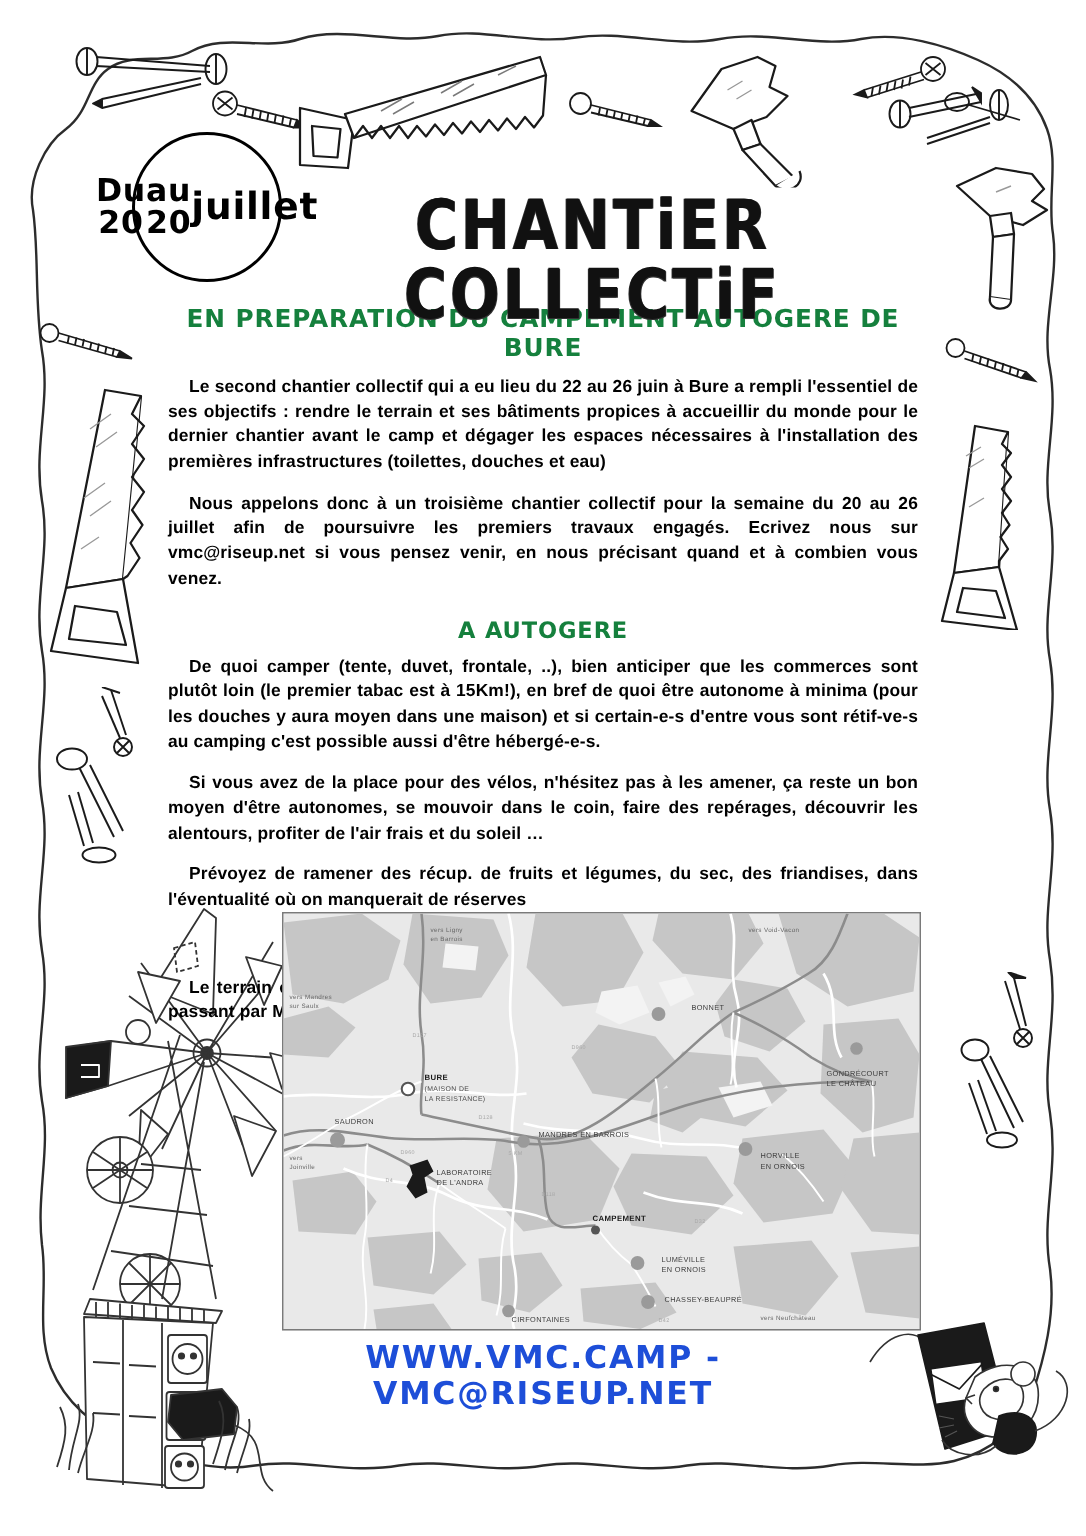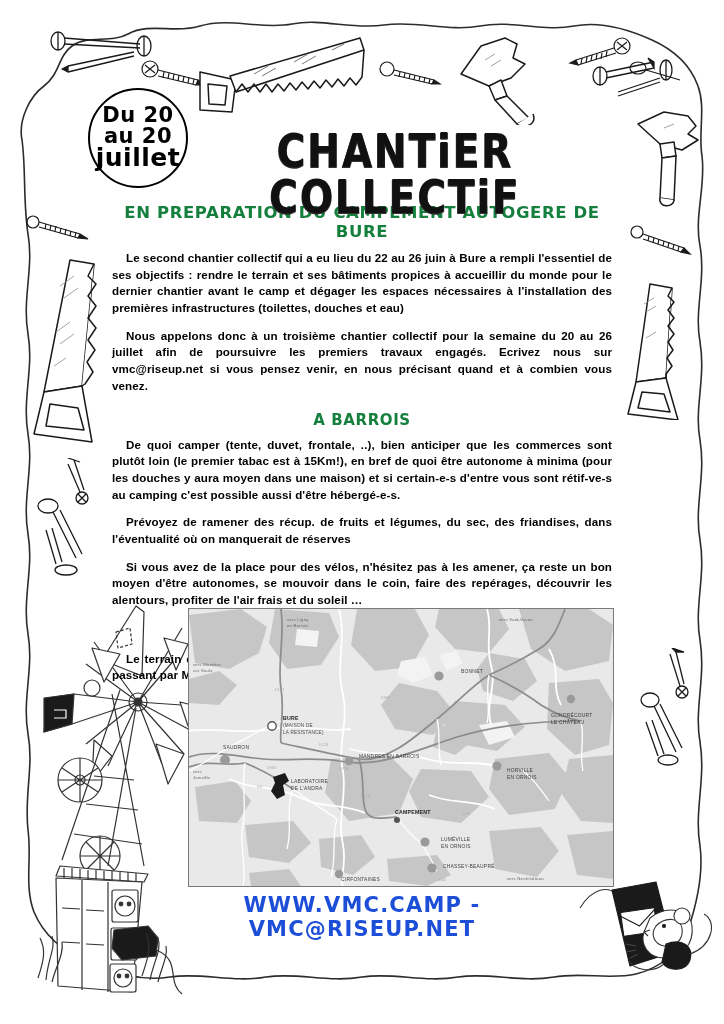--- a/index.html
+++ b/index.html
@@ -11,21 +11,21 @@
   .page{position:absolute;inset:0;background:#fff;}
 
   
   .deco{position:absolute;inset:0;pointer-events:none;}
   .deco svg{position:absolute;}
 
   
   .date-badge{
     position:absolute;left:88px;top:88px;width:96px;height:96px;
     border:2px solid #000;border-radius:50%;
-    display:flex;flex-direction:column;align-items:center;justify-content:center;
+    display:flex;align-items:center;justify-content:center;
     background:#fff;z-index:6;
   }
   .date-badge span{
     font-family:"DejaVu Sans", sans-serif;
     font-weight:bold;font-size:21px;line-height:0.98;letter-spacing:.5px;
     color:#000;display:block;text-align:center;
   }
   .date-badge .l3{font-size:25px;}
 
   
@@ -354,24 +354,24 @@
   </div>
 
   <div class="main-title">CHANTiER COLLECTiF</div>
 
   <div class="content">
 
     <h2 class="section">EN PREPARATION DU CAMPEMENT AUTOGERE DE BURE</h2>
     <p class="para indent">Le second chantier collectif qui a eu lieu du 22 au 26 juin à Bure a rempli l'essentiel de ses objectifs : rendre le terrain et ses bâtiments propices à accueillir du monde pour le dernier chantier avant le camp et dégager les espaces nécessaires à l'installation des premières infrastructures (toilettes, douches et eau)</p>
     <p class="para indent">Nous appelons donc à un troisième chantier collectif pour la semaine du 20 au 26 juillet afin de poursuivre les premiers travaux engagés. Ecrivez nous sur vmc@riseup.net si vous pensez venir, en nous précisant quand et à combien vous venez.</p>
 
-    <h2 class="section sub">A BARROIS</h2>
+    <h2 class="section sub">A AUTOGERE</h2>
     <p class="para indent">De quoi camper (tente, duvet, frontale, ..), bien anticiper que les commerces sont plutôt loin (le premier tabac est à 15Km!), en bref de quoi être autonome à minima (pour les douches y aura moyen dans une maison) et si certain-e-s d'entre vous sont rétif-ve-s au camping c'est possible aussi d'être hébergé-e-s.</p>
+    <p class="para indent">Si vous avez de la place pour des vélos, n'hésitez pas à les amener, ça reste un bon moyen d'être autonomes, se mouvoir dans le coin, faire des repérages, découvrir les alentours, profiter de l'air frais et du soleil …</p>
     <p class="para indent">Prévoyez de ramener des récup. de fruits et légumes, du sec, des friandises, dans l'éventualité où on manquerait de réserves</p>
-    <p class="para indent">Si vous avez de la place pour des vélos, n'hésitez pas à les amener, ça reste un bon moyen d'être autonomes, se mouvoir dans le coin, faire des repérages, découvrir les alentours, profiter de l'air frais et du soleil …</p>
 
     <h2 class="section sub">Y VENIR</h2>
     <p class="para indent">Le terrain est situé à 200 mètres avant Luméville, sur la route qui vient de Bure, en passant par Mandres. Accueil à la Maison de la Résistance, 2 rue de l'Eglise à Bure.</p>
   </div>
 
   <div class="map-wrap">
     <svg width="424" height="277" viewBox="0 0 424 277">
 
       <rect x="0" y="0" width="424" height="277" fill="#e9e9e9"></rect>
 

